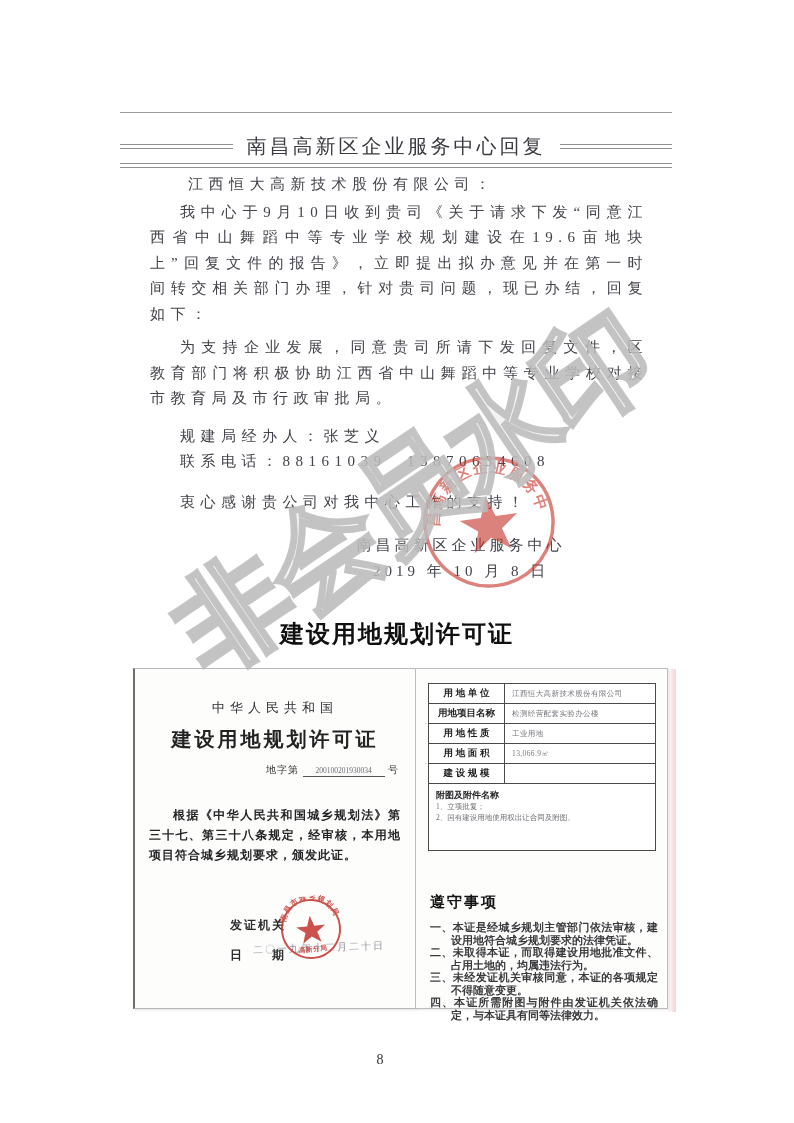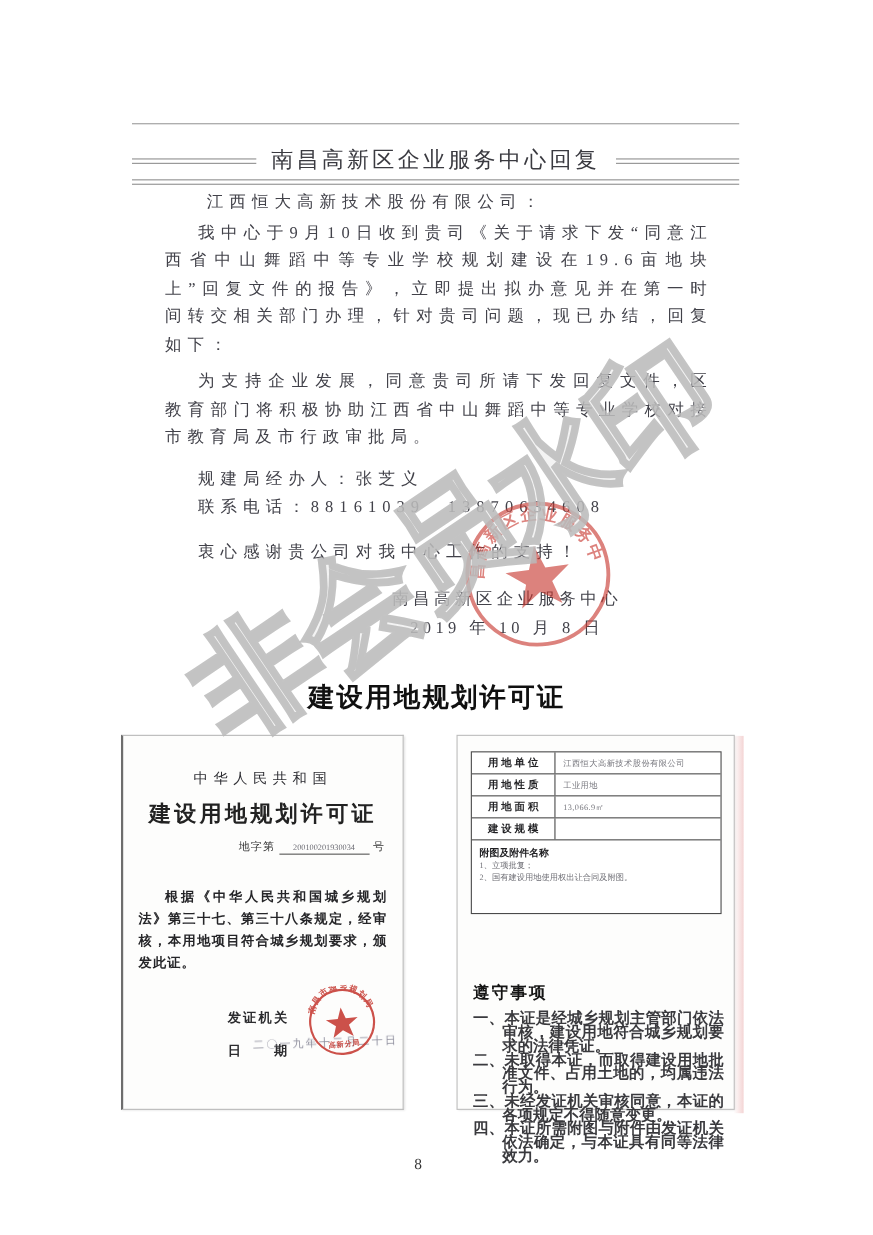--- a/index.html
+++ b/index.html
@@ -57,21 +57,21 @@
   
   .section-heading {
     position:absolute; left:0; top:618px; width:794px; text-align:center;
     font-size:24px; font-weight:800; letter-spacing:2px; color:#101010;
     font-family:"Liberation Sans","DejaVu Sans",sans-serif;
   }
 
   
   .cert { position:absolute; top:668px; height:341px; background:#fdfdfc; }
   .cert-left {
-    left:110px; width:257px;
+    left:133px; width:283px;
     border:1px solid #b9b9b9; border-left:2px solid #6d6d6d;
     box-shadow:1px 1px 2px rgba(0,0,0,.12);
   }
   .cert-right {
     left:415px; width:253px;
     border:1px solid #bdbdbd;
     box-shadow:1px 1px 2px rgba(0,0,0,.10);
   }
   .cert-right::after {
     content:""; position:absolute; right:-9px; top:0; bottom:-4px; width:9px;
@@ -112,23 +112,23 @@
   }
   .rc-attach { padding:5px 7px 0; height:66px; }
   .rc-attach-title { font-size:9px; font-weight:700; color:#1f1f22; font-family:"Liberation Sans","DejaVu Sans",sans-serif; }
   .rc-attach-item { font-size:7.5px; color:#6d6d74; line-height:10.5px; filter:blur(.3px); }
   .rc-rules-title {
     position:absolute; left:14px; top:224px; font-size:15px; font-weight:800; letter-spacing:2px; color:#141414;
     font-family:"Liberation Sans","DejaVu Sans",sans-serif;
   }
   .rc-rules { position:absolute; left:14px; top:252px; width:228px; }
   .rc-rule {
-    font-size:14px; line-height:12.5px; font-weight:700; color:#3a3a3e;
+    font-size:11px; line-height:12.5px; font-weight:700; color:#3a3a3e;
     padding-left:1.9em; text-indent:-1.9em; text-align:justify;
-    font-family:Liberation Mono, monospace;
+    font-family:Liberation Sans, sans-serif;
   }
 
   .page-number { position:absolute; left:0; top:1052px; width:760px; text-align:center; font-size:14px; color:#333; }
 </style>
 </head>
 <body>
 
 <div class="page">
 
   <div class="letterhead">
@@ -191,20 +191,24 @@
     <text x="50" y="84" font-size="10" fill="#c4342c" text-anchor="middle" letter-spacing="1" font-weight="700" font-family="Liberation Sans, DejaVu Sans, sans-serif">高新分局</text>
   </svg>
 
   <div class="cert cert-right">
     <div class="rc-box">
       <div class="rc-row">
         <div class="rc-label">用 地 单 位</div>
         <div class="rc-value">江西恒大高新技术股份有限公司</div>
       </div>
       <div class="rc-row">
+        <div class="rc-label">用地项目名称</div>
+        <div class="rc-value">检测经营配套实验办公楼</div>
+      </div>
+      <div class="rc-row">
         <div class="rc-label">用 地 性 质</div>
         <div class="rc-value">工业用地</div>
       </div>
       <div class="rc-row">
         <div class="rc-label">用 地 面 积</div>
         <div class="rc-value">13,066.9㎡</div>
       </div>
       <div class="rc-row">
         <div class="rc-label">建 设 规 模</div>
         <div class="rc-value"></div>

